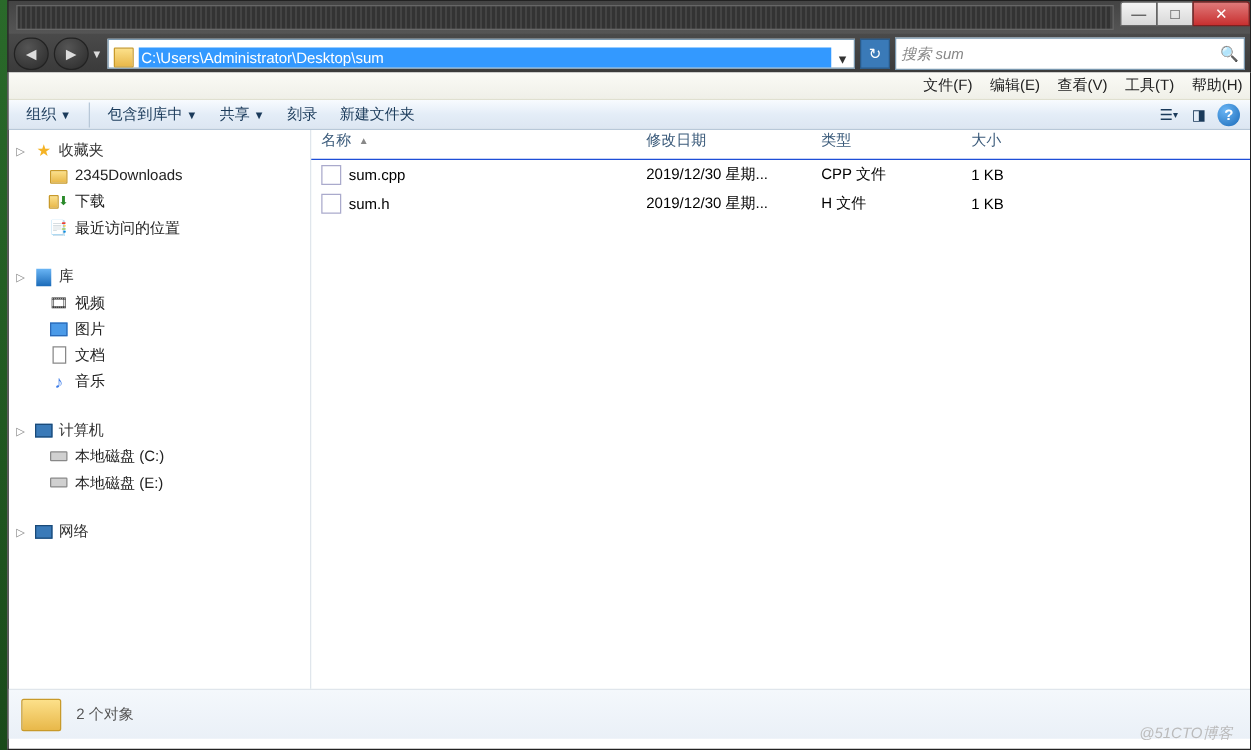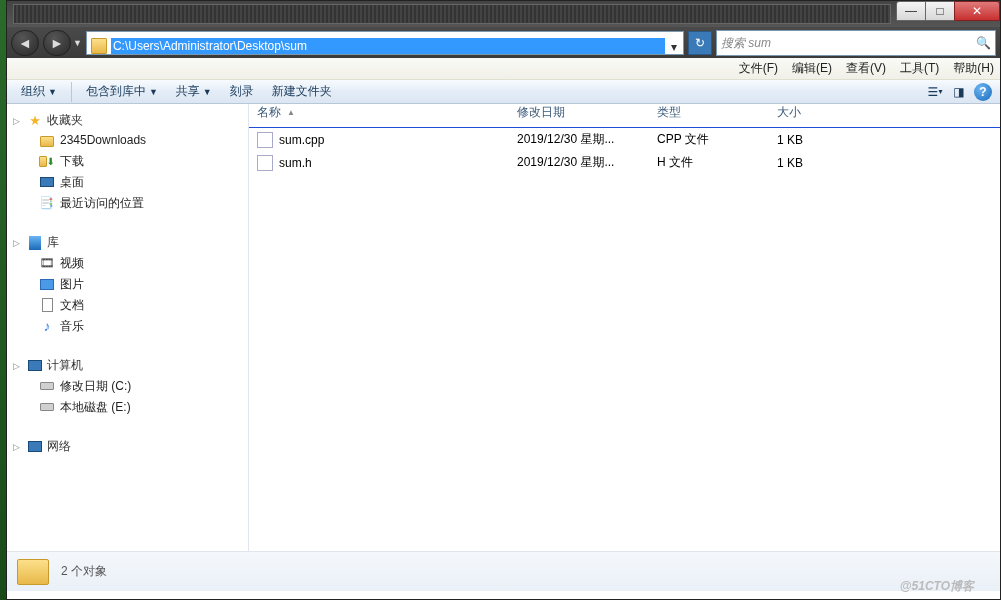--- a/index.html
+++ b/index.html
@@ -56,21 +56,21 @@
 .col-date { width: 140px; }
 .col-type { width: 120px; }
 .col-size { width: 120px; }
 .sort-up { font-size: 8px; color: #888; }
 .file-row { display: flex; align-items: center; padding: 3px 8px; color: #000000; }
 .file-row .col-name { display: flex; align-items: center; gap: 6px; }
 .file-ico { width: 16px; height: 16px; background: #fff; border: 1px solid #aac; display: inline-block; }
 .status-bar { height: 40px; border-top: 1px solid #e0e6ec; background: linear-gradient(#f4f8fc,#eaf0f7); display: flex; align-items: center; padding: 0 10px; gap: 12px; }
 .status-icon { width: 32px; height: 26px; background: linear-gradient(#fce08a,#e8b84a); border: 1px solid #c89a2a; border-radius: 2px; }
 .status-text { color: #555; }
-.watermark { position: absolute; right: 26px; bottom: 4px; color: #bbb; font-style: italic; font-weight: bold; }
+.watermark { position: absolute; right: 14px; bottom: 4px; color: #bbb; font-style: italic; }
 .left-edge { position: absolute; left: 0; top: 0; width: 6px; height: 100%; background: linear-gradient(#2a6a2a,#1a4a1a); }
 </style>
 </head>
 <body>
 
 <div class="left-edge"></div>
 <div class="outer-frame">
   <div class="titlebar">
     <div class="titlebar-left"></div>
     <div class="win-btns">
@@ -145,26 +145,20 @@
             </span>
             <span>2345Downloads</span>
           </div>
         <div class="tree-item">
             <span class="ico dl-i">
               <span class="folder-i"></span>
             </span>
             <span>下载</span>
           </div>
         <div class="tree-item">
-            <span class="ico">
-              <span class="desk-i"></span>
-            </span>
-            <span>桌面</span>
-          </div>
-        <div class="tree-item">
             <span class="ico recent-i"></span>
             <span>最近访问的位置</span>
           </div>
       </div>
       <div class="tree-group">
         <div class="tree-head">
             <span class="exp">▷</span>
             <span class="ico">
               <span class="lib-i"></span>
             </span>
@@ -196,21 +190,21 @@
             <span class="exp">▷</span>
             <span class="ico">
               <span class="comp-i"></span>
             </span>
             <span>计算机</span>
           </div>
         <div class="tree-item">
             <span class="ico">
               <span class="drive-i"></span>
             </span>
-            <span>修改日期 (C:)</span>
+            <span>本地磁盘 (C:)</span>
           </div>
         <div class="tree-item">
             <span class="ico">
               <span class="drive-i"></span>
             </span>
             <span>本地磁盘 (E:)</span>
           </div>
       </div>
       <div class="tree-group">
         <div class="tree-head">

